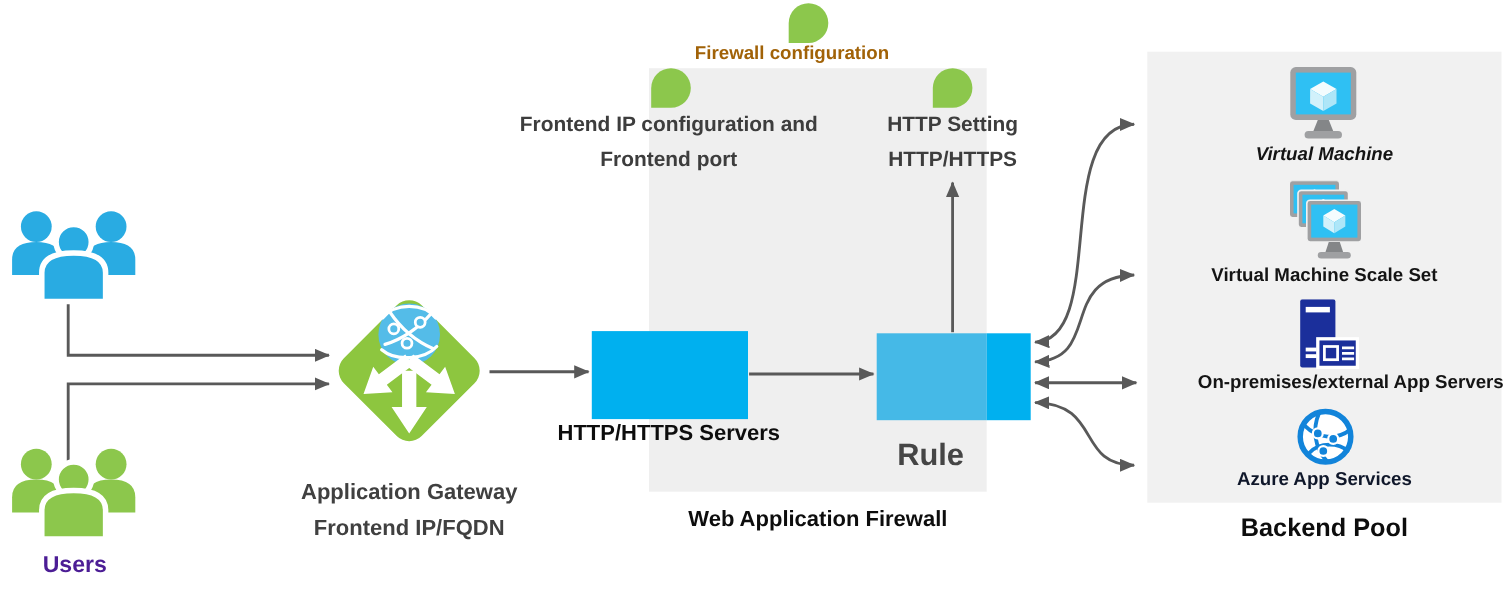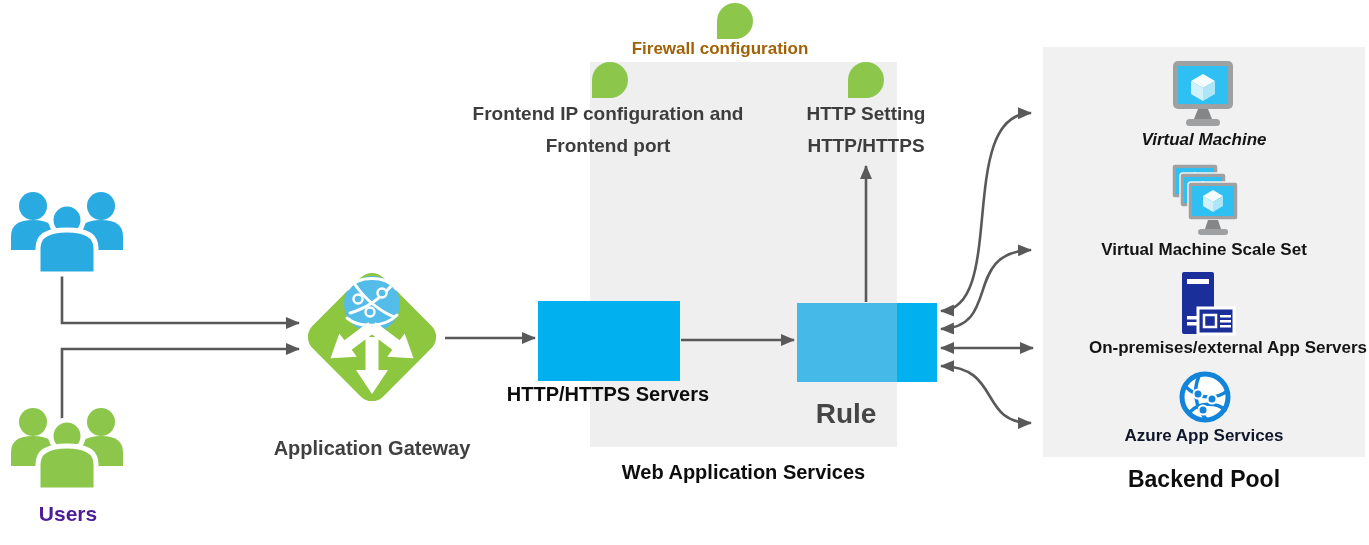--- a/index.html
+++ b/index.html
@@ -89,30 +89,31 @@
       </g>
     </g>
     <g fill="#ffffff">
       <path d="M-6.5,0 H6.5 V33 H16 L0,57 L-16,33 H-6.5 Z" transform="translate(76,74)"></path>
       <path d="M-6,0 H6 V30 H14.5 L0,52 L-14.5,30 H-6 Z" transform="translate(76,64) rotate(53)"></path>
       <path d="M-6,0 H6 V30 H14.5 L0,52 L-14.5,30 H-6 Z" transform="translate(76,64) rotate(-53)"></path>
     </g>
   </svg>
   <div class="lbl" style="left:238px;top:432px;width:268px;font-size:20px;line-height:32px;color:#404040;">
     <span class="ln">Application Gateway</span>
+    <span class="ln">Frontend IP/FQDN</span>
   </div>
 
   <div class="box" style="left:538px;top:301px;width:142px;height:80px;background:#00b0ef;"></div>
   <div class="lbl" style="left:480px;top:383px;width:256px;font-size:20px;color:#0d0d0d;">HTTP/HTTPS Servers</div>
 
   <div class="box" style="left:797px;top:303px;width:100px;height:79px;background:#45b9e7;"></div>
   <div class="box" style="left:897px;top:303px;width:40px;height:79px;background:#00b0ef;"></div>
   <div class="lbl" style="left:786px;top:385px;width:120px;font-size:28px;color:#454545;margin-top:13px;">Rule</div>
 
-  <div class="lbl" style="left:590px;top:461px;width:307px;font-size:20px;color:#0d0d0d;">Web Application Services</div>
+  <div class="lbl" style="left:590px;top:461px;width:307px;font-size:20px;color:#0d0d0d;">Web Application Firewall</div>
 
   <div class="teardrop" style="left:717px;top:3px;"></div>
   <div class="teardrop" style="left:592px;top:62px;"></div>
   <div class="teardrop" style="left:848px;top:62px;"></div>
 
   <div class="lbl" style="left:575px;top:39px;width:290px;font-size:17px;color:#a16207;">Firewall configuration</div>
   <div class="lbl" style="left:450px;top:98px;width:316px;font-size:19px;line-height:32px;color:#3d3d3d;">
     <span class="ln">Frontend IP configuration and</span>
     <span class="ln">Frontend port</span>
   </div>

